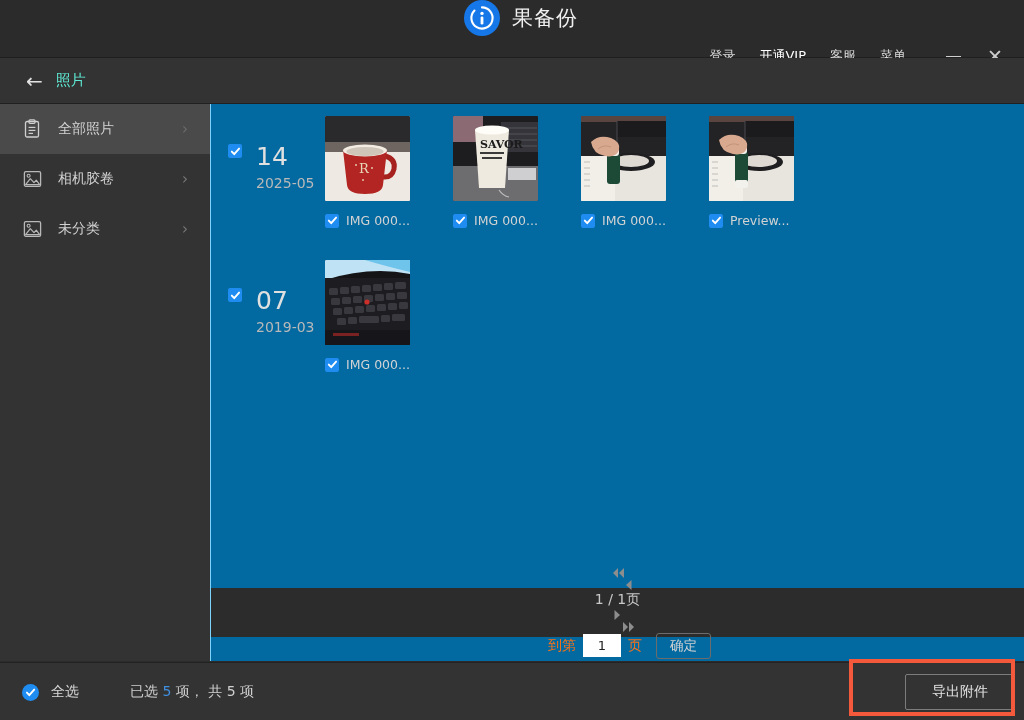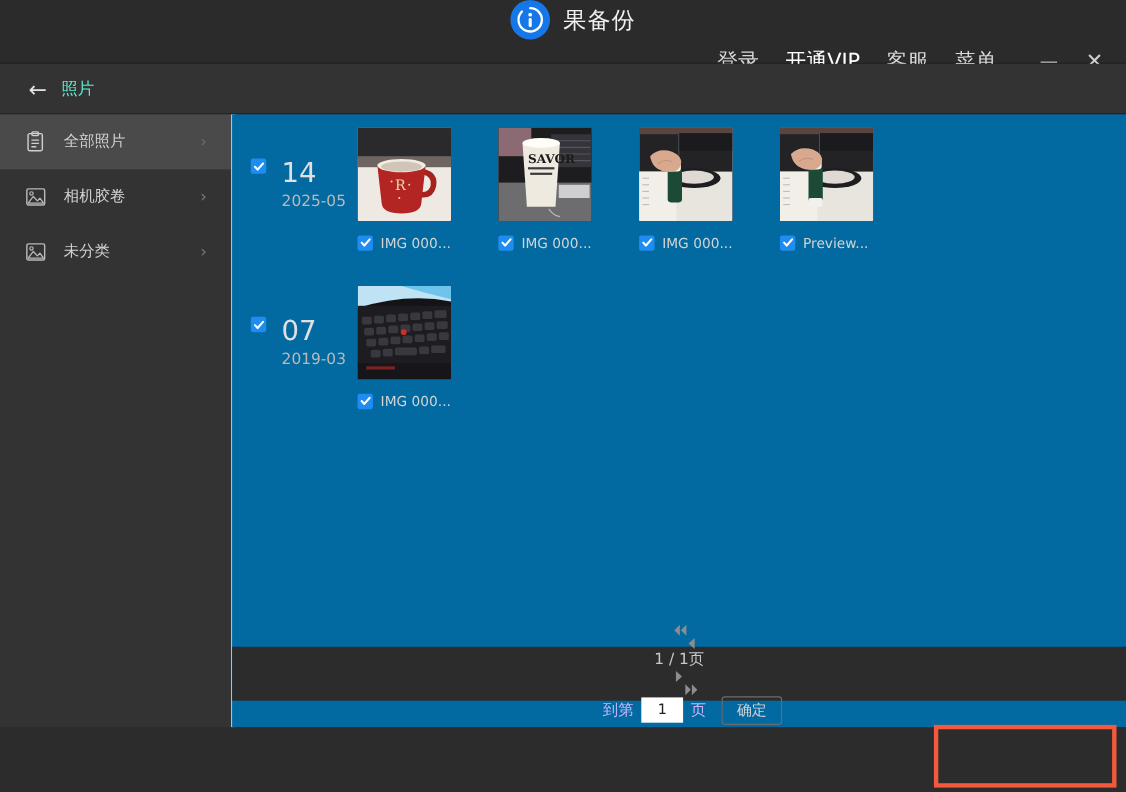--- a/index.html
+++ b/index.html
@@ -41,21 +41,21 @@
     font-size: 21px;
     letter-spacing: 1px;
   }
   .titlebar-nav {
     margin-left: auto;
     display: flex; align-items: center;
     height: 100%;
   }
   .nav-link {
     color: #d8d8d8;
-    font-size: 19px;
+    font-size: 13px;
     padding: 0 12px;
     cursor: pointer;
     white-space: nowrap;
   }
   .nav-link.vip { color: #ffffff; }
   .win-btns {
     display: flex; align-items: center;
     margin-left: 14px; margin-right: 8px;
   }
   .win-btn {
@@ -197,21 +197,21 @@
   }
   .pg-btn {
     color: #8d8d8d;
     padding: 0 9px;
     cursor: pointer;
     font-size: 13px;
     display: flex; align-items: center;
   }
   .pg-info { color: #c9c9c9; font-size: 14px; padding: 0 2px; }
   .pg-jump { display: flex; align-items: center; margin-left: 24px; }
-  .pg-jump .lbl { color: #c4b5fd; font-size: 14px; }
+  .pg-jump .lbl { color: #f97316; font-size: 14px; }
   .pg-input {
     width: 34px; height: 21px;
     margin: 0 7px;
     background: #ffffff;
     border: none;
     color: #222;
     text-align: center;
     font-size: 13px;
     font-family: "DejaVu Sans", "Liberation Sans", sans-serif;
   }
@@ -595,16 +595,34 @@
     </span>
 
     <span class="pg-jump">
       <span class="lbl">到第</span>
       <input class="pg-input" value="1" style="">
       <span class="lbl">页</span>
       <button class="pg-ok">确定</button>
     </span>
   </div>
 
+  <div class="bottombar">
+    <div class="selall">
+      <span class="round-check">
+        <svg width="11" height="11" viewBox="0 0 11 11">
+            <path d="M1.9 5.6 L4.3 8.2 L9.2 2.6" fill="none" stroke="#fff" stroke-width="1.9" stroke-linecap="round" stroke-linejoin="round"></path>
+          </svg>
+      </span>
+      <span class="selall-label">全选</span>
+    </div>
+
+    <div class="sel-count">
+      <span>已选 </span><span class="num">5</span><span> 项， 共 </span><span>5</span><span> 项</span>
+    </div>
+
+    <div class="export-zone">
+      <button class="export-btn">导出附件</button>
+    </div>
+  </div>
 
   <div class="redbox"></div>
 
 </div>
 
 </body></html>

